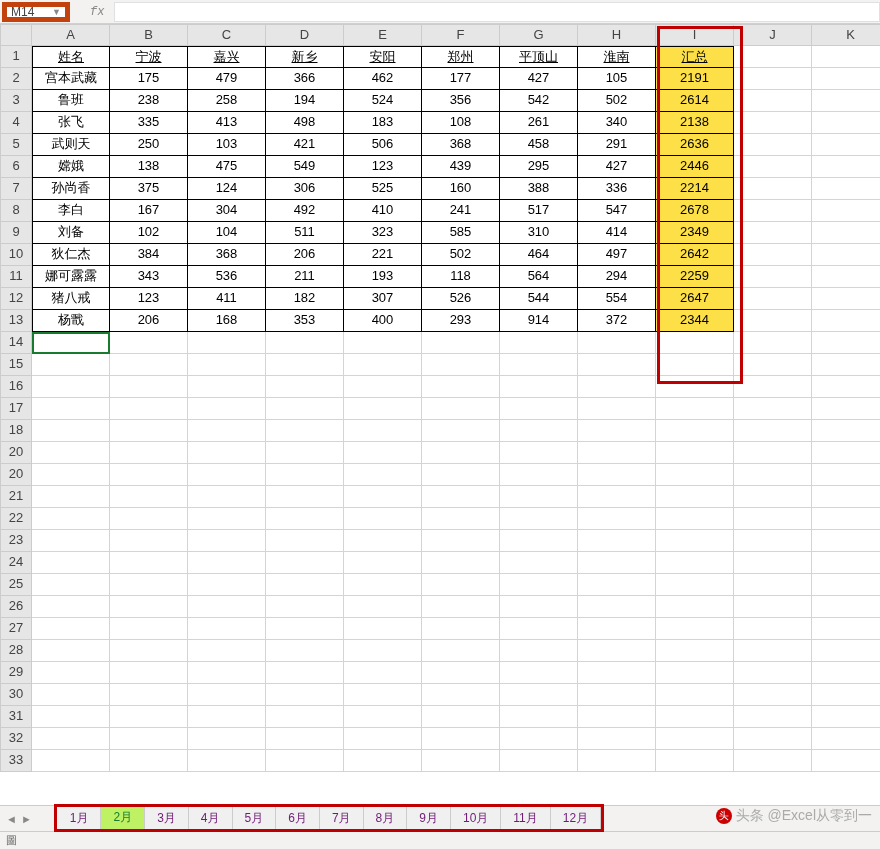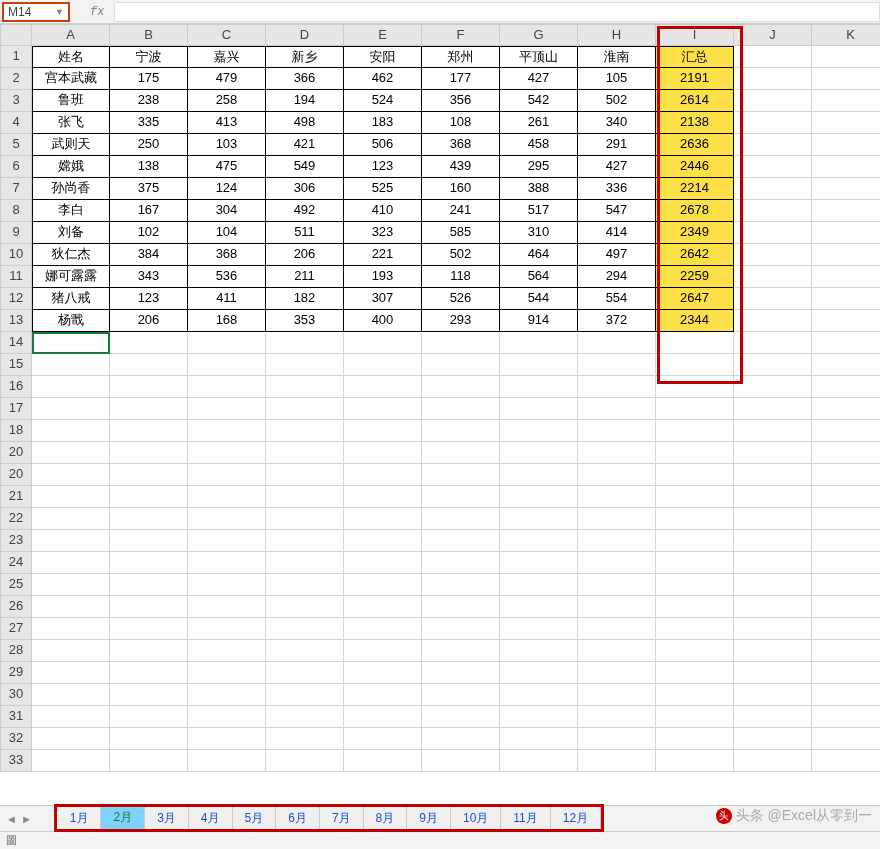--- a/index.html
+++ b/index.html
@@ -17,21 +17,21 @@
       align-items: center;
       height: 24px;
       background: #f3f2f1;
       border-bottom: 1px solid #d0d0d0;
       padding-left: 2px;
     }
     .name-box {
       width: 68px;
       height: 20px;
       background: #fff;
-      border: 2px solid #c2410c;
+      border: 5px solid #c2410c;
       font-size: 12px;
       padding: 2px 4px;
       color: #444;
       display: flex;
       align-items: center;
       justify-content: space-between;
     }
     .name-box .dd { font-size: 9px; color: #888; }
     .fx-btn {
       margin-left: 20px;
@@ -87,21 +87,21 @@
       padding: 0 4px;
       background: #fff;
       overflow: hidden;
       white-space: nowrap;
     }
     .cell.b {
       border: 1px solid #000;
       border-top: none;
       border-left: none;
     }
-    .cell.b.ft { border-top: 1px solid #000; }
+    .cell.b.ft { border-top: 1px solid #000; text-decoration: underline; }
     .cell.b.fl { border-left: 1px solid #000; }
     .cell.tc { text-align: center; }
     .cell.hl { background: #fde047; }
     .cell.active {
       border: 2px solid #197b30 !important;
       position: relative;
     }
     .highlight-col {
       position: absolute;
       top: 26px;
@@ -134,27 +134,27 @@
       position: relative;
       display: flex;
       height: 100%;
       margin-left: 20px;
     }
     .tab {
       padding: 4px 12px;
       border-right: 1px solid #ccc;
       background: #f0f0f0;
       font-size: 12px;
-      color: #1d4ed8;
+      color: #701a75;
       cursor: pointer;
       display: flex;
       align-items: center;
     }
     .tab.active {
-      background: #7dd3fc;
+      background: #bef264;
       color: #197b30;
       border-bottom: 2px solid #6d28d9;
     }
     .tabs-highlight {
       position: absolute;
       left: -4px;
       top: -2px;
       width: 550px;
       height: 28px;
       border: 3px solid #c00000;

